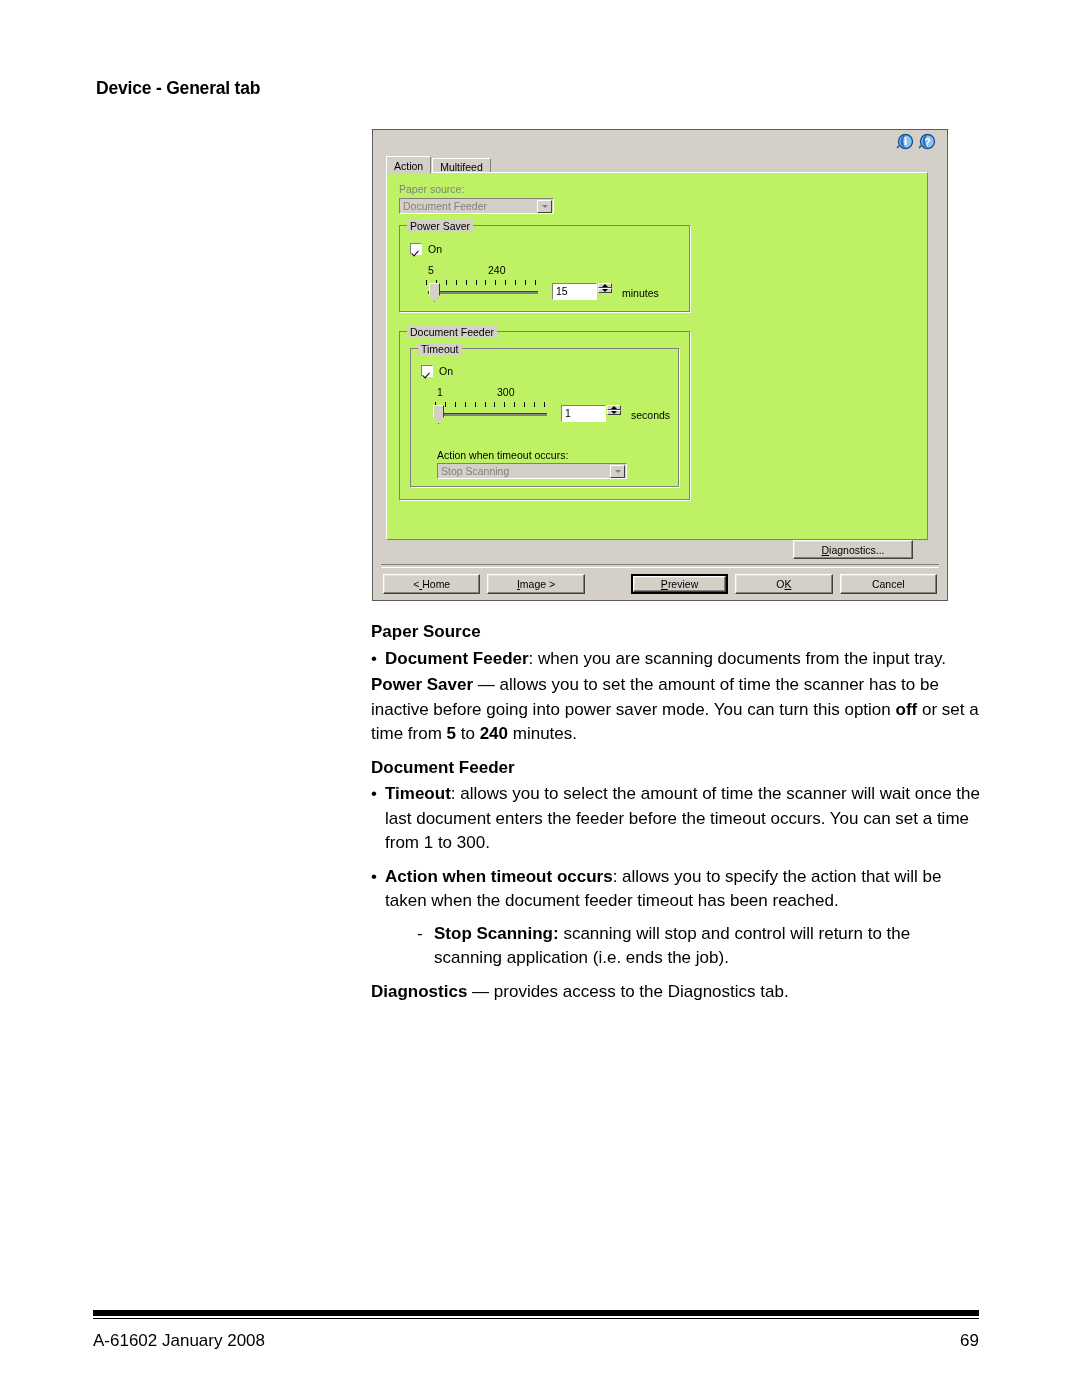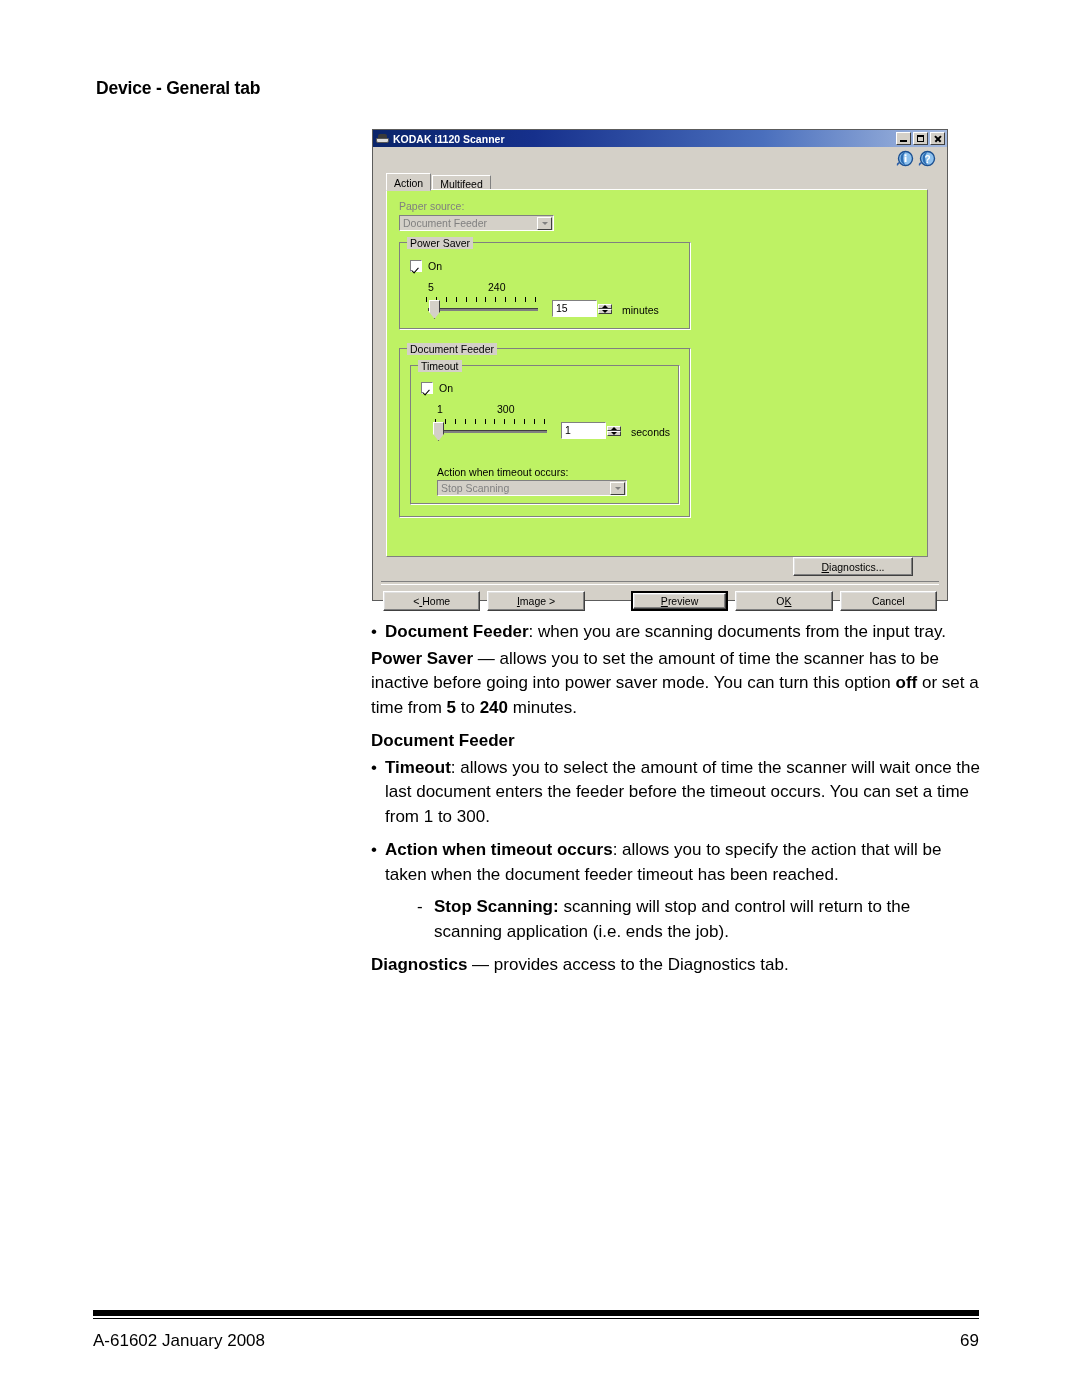--- a/index.html
+++ b/index.html
@@ -278,21 +278,21 @@
     background: #d4d0c8;
     border: 1px solid;
     border-color: #ffffff #404040 #404040 #ffffff;
     box-sizing: border-box;
     clip-path: polygon(0 0, 100% 0, 100% 62%, 50% 100%, 0 62%);
   }
 
   .spin {
     position: absolute;
     display: flex;
-    align-items: center;
+    align-items: flex-start;
     height: 17px;
   }
   .spin .sval {
     width: 45px;
     background: #ffffff;
     border: 1px solid;
     border-color: #808080 #ffffff #ffffff #808080;
     box-sizing: border-box;
     font-size: 10.5px;
     padding-left: 3px;
@@ -426,39 +426,20 @@
 </style>
 </head>
 <body>
 
 <div class="page">
 
   <div class="section-head">Device - General tab</div>
 
   <div class="dialog">
 
-    <div class="titlebar">
-      <span class="title-icon">
-        <span class="body"></span>
-          <span class="lid"></span>
-      </span>
-      <span class="title-text">KODAK i1120 Scanner</span>
-      <span class="win-buttons">
-        <span class="win-btn min">
-            <span class="g"></span>
-          </span>
-        <span class="win-btn max">
-            <span class="g"></span>
-          </span>
-        <span class="win-btn close">
-            <span class="g1"></span>
-            <span class="g2"></span>
-          </span>
-      </span>
-    </div>
 
     <div class="dlg-body">
 
       <div class="help-icons">
         <span class="hicon">
           <svg width="19" height="19" viewBox="0 0 19 19">
             <path d="M3 12 Q0 13 1 16 Q3 14 4 13 Z" fill="#2d5fa8"></path>
             <circle cx="9.5" cy="8.5" r="7" fill="#8fc2ee" stroke="#1b4f90" stroke-width="1.4"></circle>
             <path d="M9.5 1.8 A7 7 0 0 0 9.5 15.2 A5 8 0 0 1 9.5 1.8 Z" fill="#2e6fb5"></path>
             <rect x="8.6" y="6.6" width="1.9" height="5.4" fill="#ffffff"></rect>
@@ -617,20 +598,21 @@
         <div class="btn" style="width:100px;">
           <span>Cancel</span>
         </div>
       </div>
 
     </div>
   </div>
 
   <div class="prose">
 
+    <h3>Paper Source</h3>
 
     <div class="bullet">
       <span class="dot">•</span>
       <span class="btext">
         <b>Document Feeder</b><span>: when you are scanning documents from the input tray.</span>
       </span>
     </div>
 
     <p>
       <b>Power Saver</b><span> — allows you to set the amount of time the scanner has to be inactive before going into power saver mode. You can turn this option </span><b>off</b><span> or set a time from </span><b>5</b><span> to </span><b>240</b><span> minutes.</span>

